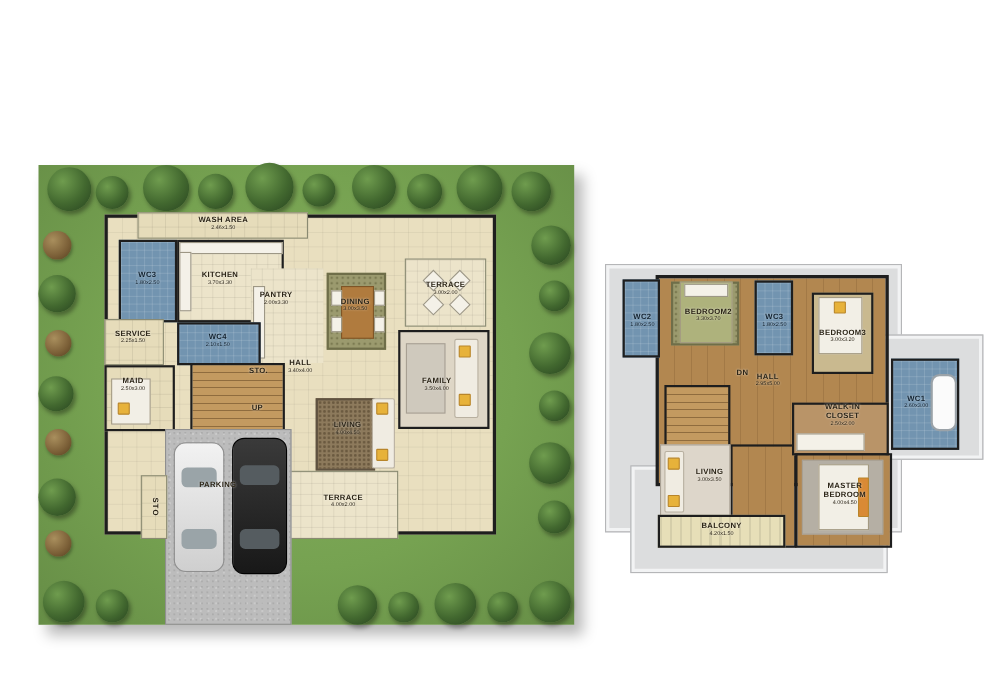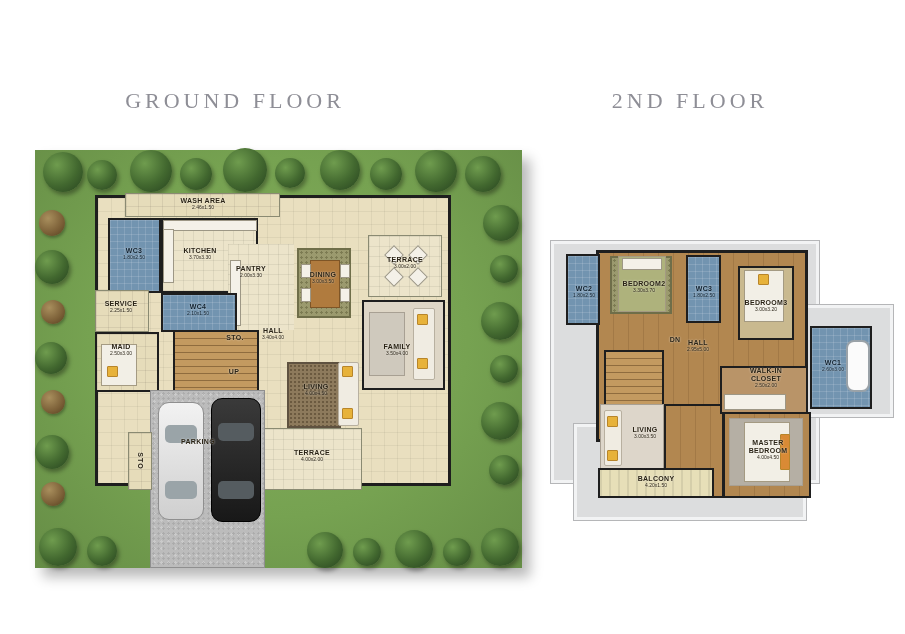--- a/index.html
+++ b/index.html
@@ -72,22 +72,20 @@
   .roof{position:absolute;background:#dcddde;border:1px solid #b5b6b8;box-shadow:inset 0 0 0 3px #f2f3f4;}
   .balcony{background:#e7dfb8;
            background-image:repeating-linear-gradient(90deg,#00000014 0 2px,transparent 2px 9px);}
   .tub{position:absolute;background:#fbfbfb;border:2px solid #9aa2a8;border-radius:8px;}
 </style>
 </head>
 <body>
 
 <div class="canvas">
 
-  <h1 class="title t-ground">GROUND FLOOR</h1>
-  <h1 class="title t-second">2ND FLOOR</h1>
 
   <div class="lawn">
 
     <div class="tree" style="left:8px;top:2px;width:40px;height:40px;"></div>
     <div class="tree" style="left:52px;top:10px;width:30px;height:30px;"></div>
     <div class="tree" style="left:95px;top:0px;width:42px;height:42px;"></div>
     <div class="tree" style="left:145px;top:8px;width:32px;height:32px;"></div>
     <div class="tree" style="left:188px;top:-2px;width:44px;height:44px;"></div>
     <div class="tree" style="left:240px;top:8px;width:30px;height:30px;"></div>
     <div class="tree" style="left:285px;top:0px;width:40px;height:40px;"></div>

